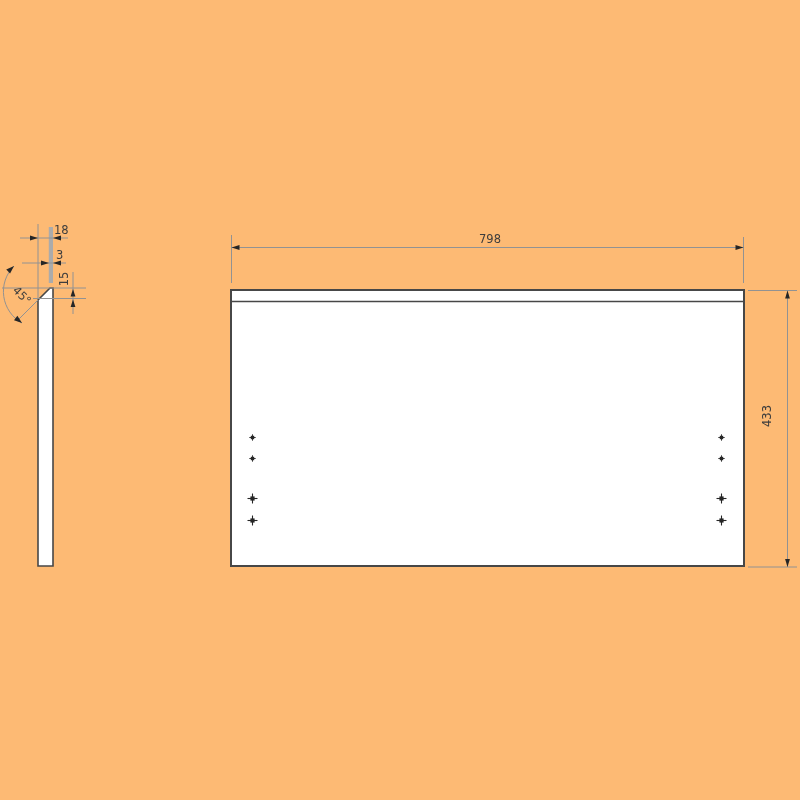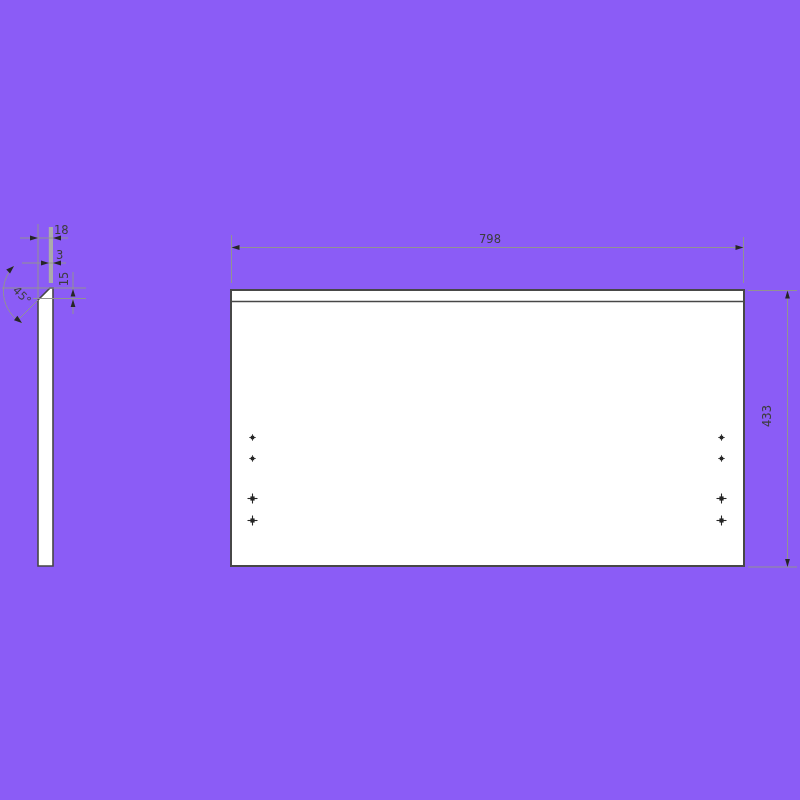--- a/index.html
+++ b/index.html
@@ -1,19 +1,19 @@
 <!DOCTYPE html>
 <html><head>
 <meta charset="utf-8">
 <style>
   html,body{margin:0;padding:0;background:#ffffff;}
   .canvas{
     position:relative;
     width:800px;height:800px;
-    background:#8b5cf6;
+    background:#fdba74;
     font-family:"DejaVu Sans","Liberation Sans",sans-serif;
     overflow:hidden;
     text-decoration:underline;
   }
   svg{position:absolute;left:0;top:0;}
   text{
     font-family:"DejaVu Sans","Liberation Sans",sans-serif;
     font-size:11.5px;
     fill:#3d3d3d;
   }

